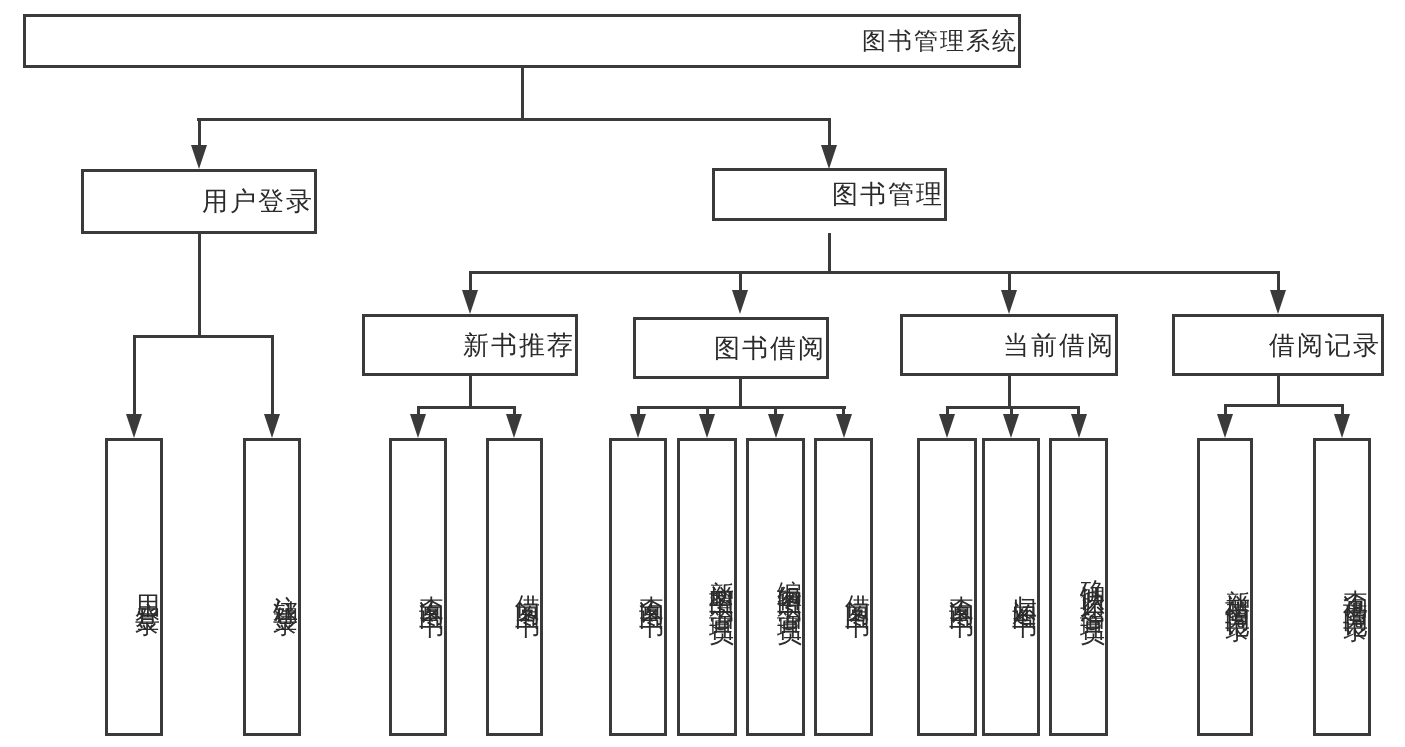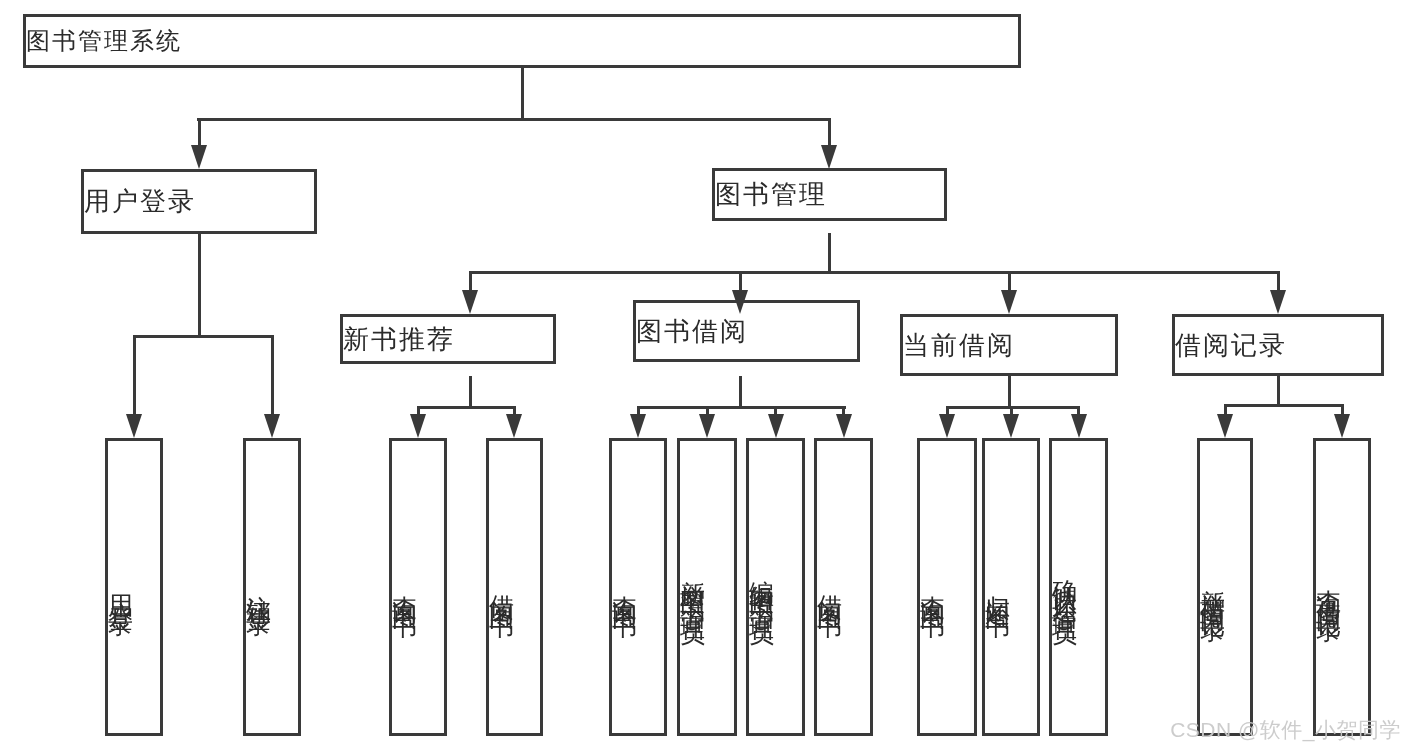--- a/index.html
+++ b/index.html
@@ -12,21 +12,21 @@
     font-family: "Liberation Sans", sans-serif;
     color: #2b2b2b;
   }
   .box {
     position: absolute;
     box-sizing: border-box;
     border: 3px solid #3a3a3a;
     background: #ffffff;
     display: flex;
     align-items: center;
-    justify-content: flex-start;
+    justify-content: flex-end;
   }
   .hbox { font-size: 26px; letter-spacing: 2px; }
   .title-box { font-size: 24px; letter-spacing: 2px; }
   .vbox .vtext {
     writing-mode: vertical-rl;
     text-orientation: mixed;
     white-space: nowrap;
     font-size: 25px;
     letter-spacing: 6px;
     line-height: 1;
@@ -61,24 +61,24 @@
     <span>图书管理系统</span>
   </div>
 
   <div class="box hbox" style="left:81px;top:169px;width:236px;height:65px">
     <span>用户登录</span>
   </div>
   <div class="box hbox" style="left:712px;top:168px;width:235px;height:53px">
     <span>图书管理</span>
   </div>
 
-  <div class="box hbox" style="left:340px;top:314px;width:216px;height:50px">
+  <div class="box hbox" style="left:362px;top:314px;width:216px;height:62px">
     <span>新书推荐</span>
   </div>
-  <div class="box hbox" style="left:633px;top:300px;width:227px;height:62px">
+  <div class="box hbox" style="left:633px;top:317px;width:196px;height:62px">
     <span>图书借阅</span>
   </div>
   <div class="box hbox" style="left:1172px;top:314px;width:212px;height:62px">
     <span>借阅记录</span>
   </div>
   <div class="box hbox" style="left:900px;top:314px;width:218px;height:62px">
     <span>当前借阅</span>
   </div>
 
   <div class="box vbox" style="left:105px;top:438px;width:58px;height:298px">
@@ -177,15 +177,14 @@
   <div class="vline" style="left:1077px;top:408px;height:7px"></div>
   <div class="arrowhead" style="left:1070.5px;top:414px"></div>
 
   <div class="vline" style="left:1276.5px;top:376px;height:30px"></div>
   <div class="hline" style="left:1223.5px;top:404px;width:120px"></div>
   <div class="vline" style="left:1223.5px;top:406px;height:9px"></div>
   <div class="arrowhead" style="left:1217px;top:414px"></div>
   <div class="vline" style="left:1340.5px;top:406px;height:9px"></div>
   <div class="arrowhead" style="left:1334px;top:414px"></div>
 
-  <div class="watermark">CSDN @软件_小贺同学</div>
 
 </div>
 
 </body></html>

